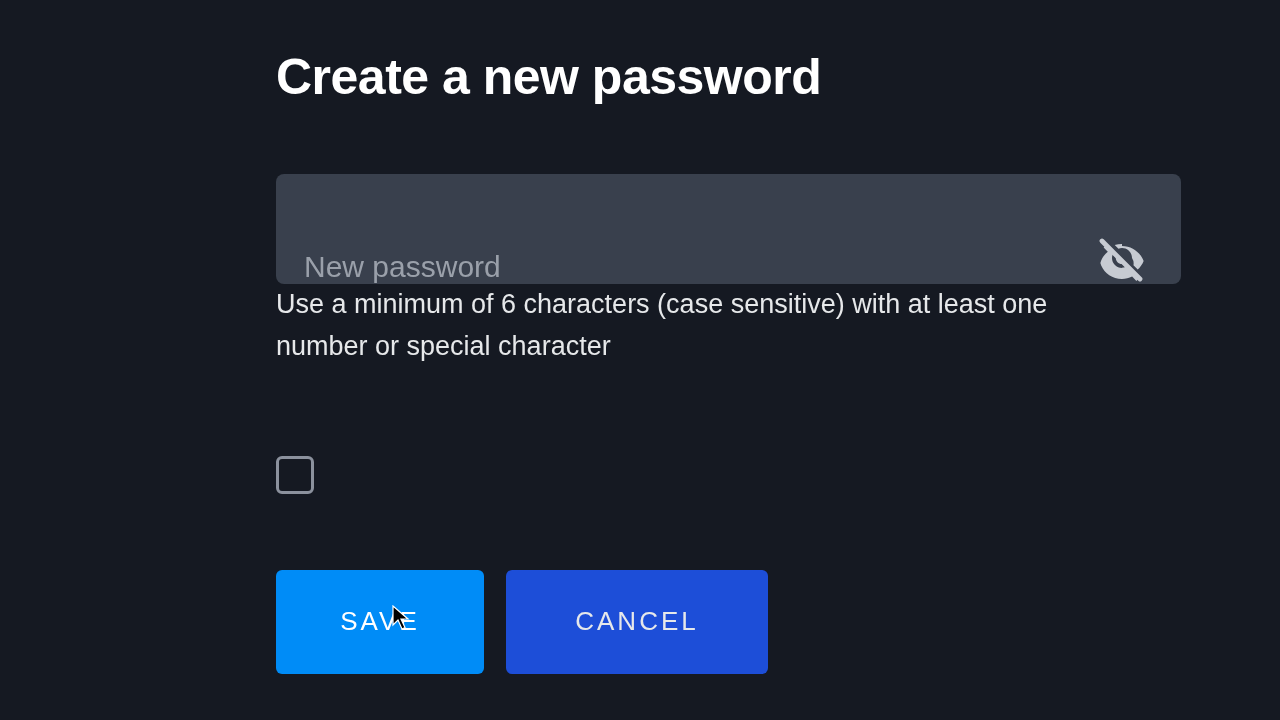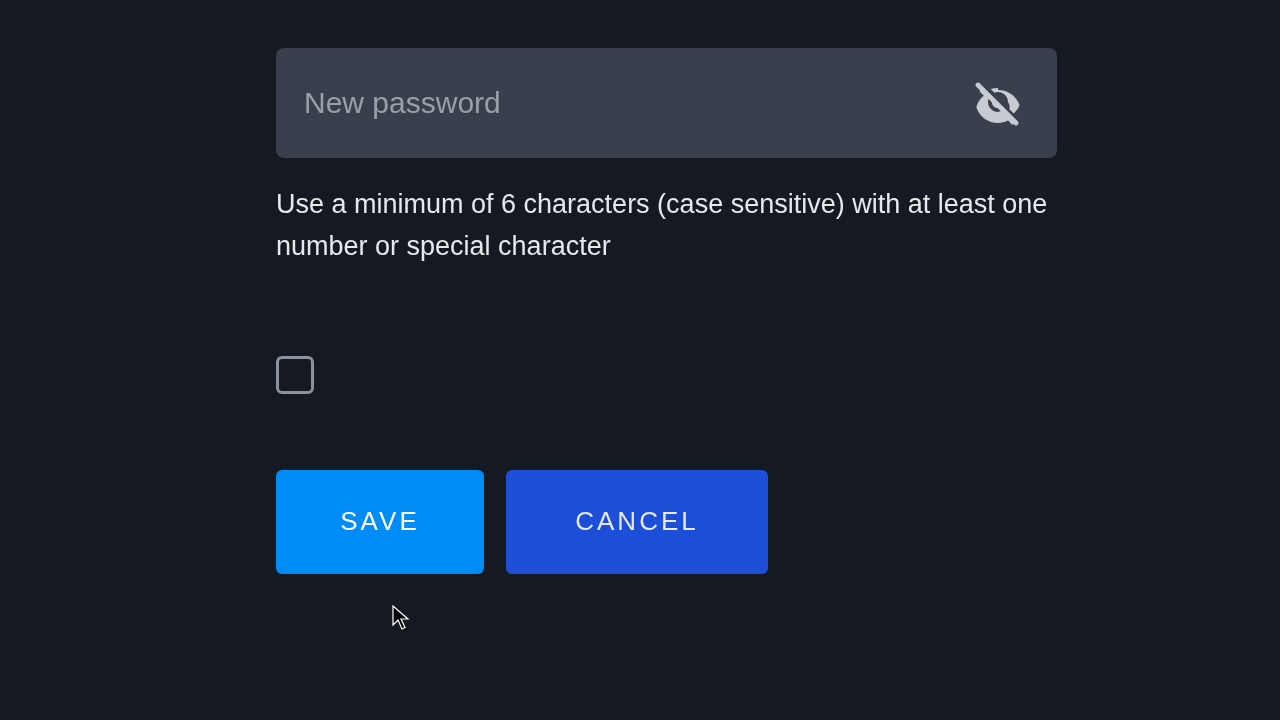--- a/index.html
+++ b/index.html
@@ -16,26 +16,26 @@
     }
     .heading {
       font-size: 50px;
       font-weight: 600;
       color: #ffffff;
       letter-spacing: -0.5px;
       margin-bottom: 68px;
     }
     .input-wrap {
       position: relative;
-      width: 781px;
+      width: 905px;
       height: 110px;
       background: #39404d;
       border-radius: 8px;
       display: flex;
-      align-items: center;
+      align-items: flex-end;
       padding: 0 28px;
       gap: 32px;
     }
     .password-input {
       flex: 1;
       border: none;
       background: transparent;
       outline: none;
       font-size: 30px;
       color: #e6e8ea;
@@ -51,21 +51,20 @@
       justify-content: center;
       color: #c7cbd2;
       cursor: pointer;
       background: transparent;
       border: none;
       padding: 0;
       margin-right: 6px;
     }
     .eye-toggle svg { width: 48px; height: 48px; }
     .hint {
-      margin-top: 26px;
       font-size: 27px;
       line-height: 1.55;
       color: #e6e8ea;
       max-width: 838px;
     }
     .checkbox-row {
       margin-top: 88px;
       display: flex;
       align-items: center;
       gap: 24px;
@@ -116,20 +115,21 @@
       top: 605px;
       width: 18px;
       height: 26px;
       pointer-events: none;
     }
   </style>
 </head>
 <body>
 
 <div class="content">
+  <h1 class="heading">Create a new password</h1>
 
   <div class="input-wrap">
     <input type="password" class="password-input" placeholder="New password" style="">
     <button class="eye-toggle">
       <span>
         <svg viewBox="0 0 24 24" fill="currentColor">
           <path d="M12 6c4.97 0 9.12 3.11 10.82 7.5-.64 1.64-1.66 3.1-2.94 4.28l-2.15-2.15A4.98 4.98 0 0 0 17 12c0-2.76-2.24-5-5-5-.62 0-1.22.11-1.77.32L8.36 5.45C9.5 5.16 10.73 5 12 5zm-9.19.81L4.9 8.9C3.45 10.05 2.3 11.56 1.59 13.27l-.41 1.23.41 1.23C3.29 19.62 7.27 22.5 12 22.5c1.81 0 3.53-.43 5.06-1.19l2.13 2.13 1.41-1.41L4.22 5.4 2.81 6.81zM12 17c-2.76 0-5-2.24-5-5 0-.64.12-1.25.34-1.81l1.58 1.58c-.02.08-.02.15-.02.23 0 1.66 1.34 3 3 3 .08 0 .15 0 .23-.02l1.58 1.58c-.56.22-1.17.34-1.81.34z"></path>
           <path d="M2 3.5 L21 22.5" stroke="currentColor" stroke-width="2.4" stroke-linecap="round"></path>
         </svg>
       </span>

